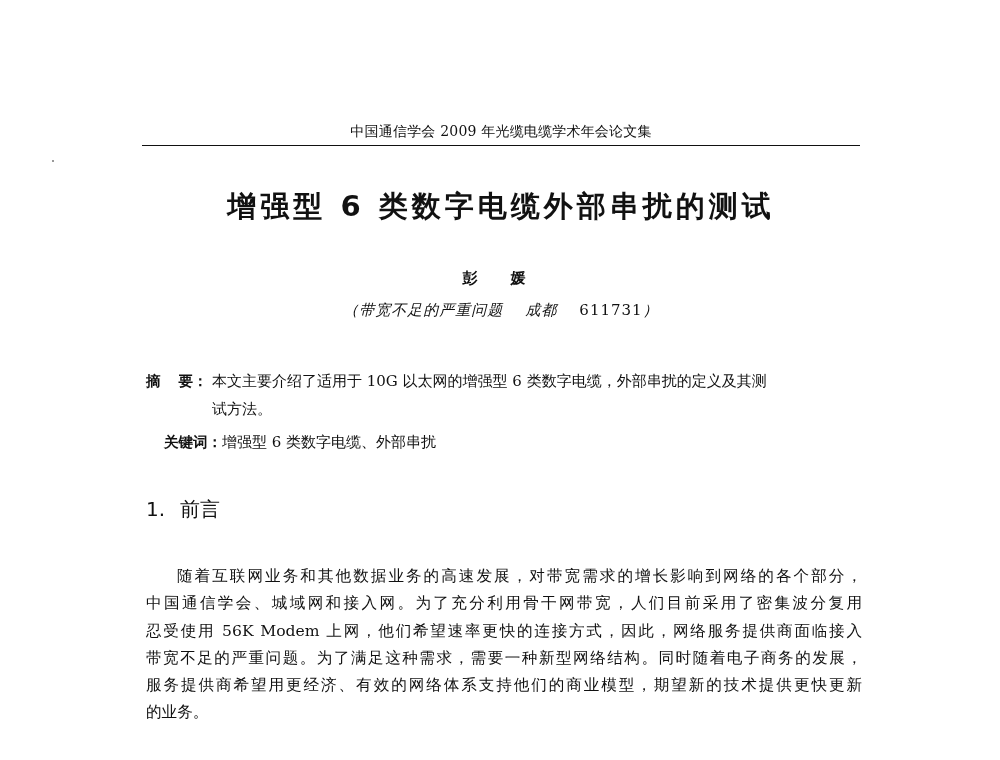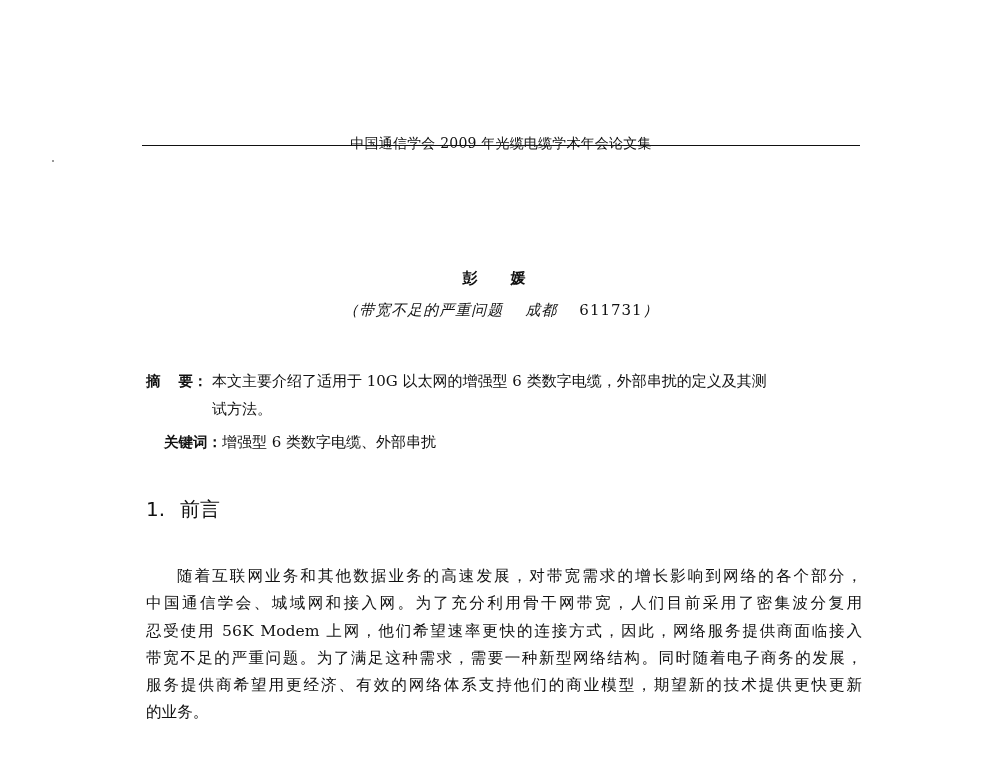--- a/index.html
+++ b/index.html
@@ -5,21 +5,21 @@
   html, body { margin: 0; padding: 0; background: #ffffff; }
   body {
     width: 1000px; height: 760px; overflow: hidden; position: relative;
     font-family: "DejaVu Serif", "Liberation Serif", serif;
     color: #111111;
   }
   .page { position: absolute; left: 0; top: 0; width: 1000px; height: 760px; }
 
   .running-header {
     position: absolute; left: 142px; top: 122px; width: 718px;
-    text-align: center; font-size: 14px; line-height: 18px; letter-spacing: 0.2px; margin-top: 12px;
+    text-align: center; font-size: 14px; line-height: 18px; letter-spacing: 0.2px;
   }
   .header-rule {
     position: absolute; left: 142px; top: 145px; width: 718px; height: 0;
     border-top: 1.6px solid #111;
   }
   .stray-dot {
     position: absolute; left: 52px; top: 160px; width: 2px; height: 2px; background: #999;
   }
 
   .title {
@@ -68,20 +68,21 @@
 </style>
 </head>
 <body>
 
 <div class="page">
 
   <div class="running-header">中国通信学会 2009 年光缆电缆学术年会论文集</div>
   <div class="header-rule"></div>
   <div class="stray-dot"></div>
 
+  <div class="title">增强型 6 类数字电缆外部串扰的测试</div>
 
   <div class="author">彭 媛</div>
 
   <div class="affiliation">
     <span>（</span><span>带宽不足的严重问题</span><span class="sp"></span><span>成都</span><span class="sp"></span><span style="font-style:normal">611731</span><span>）</span>
   </div>
 
   <div class="abstract">
     <div>
       <span class="label"><span>摘</span><span class="gap"></span><span>要：</span></span><span>本文主要介绍了适用于 10G 以太网的增强型 6 类数字电缆，外部串扰的定义及其测</span>

